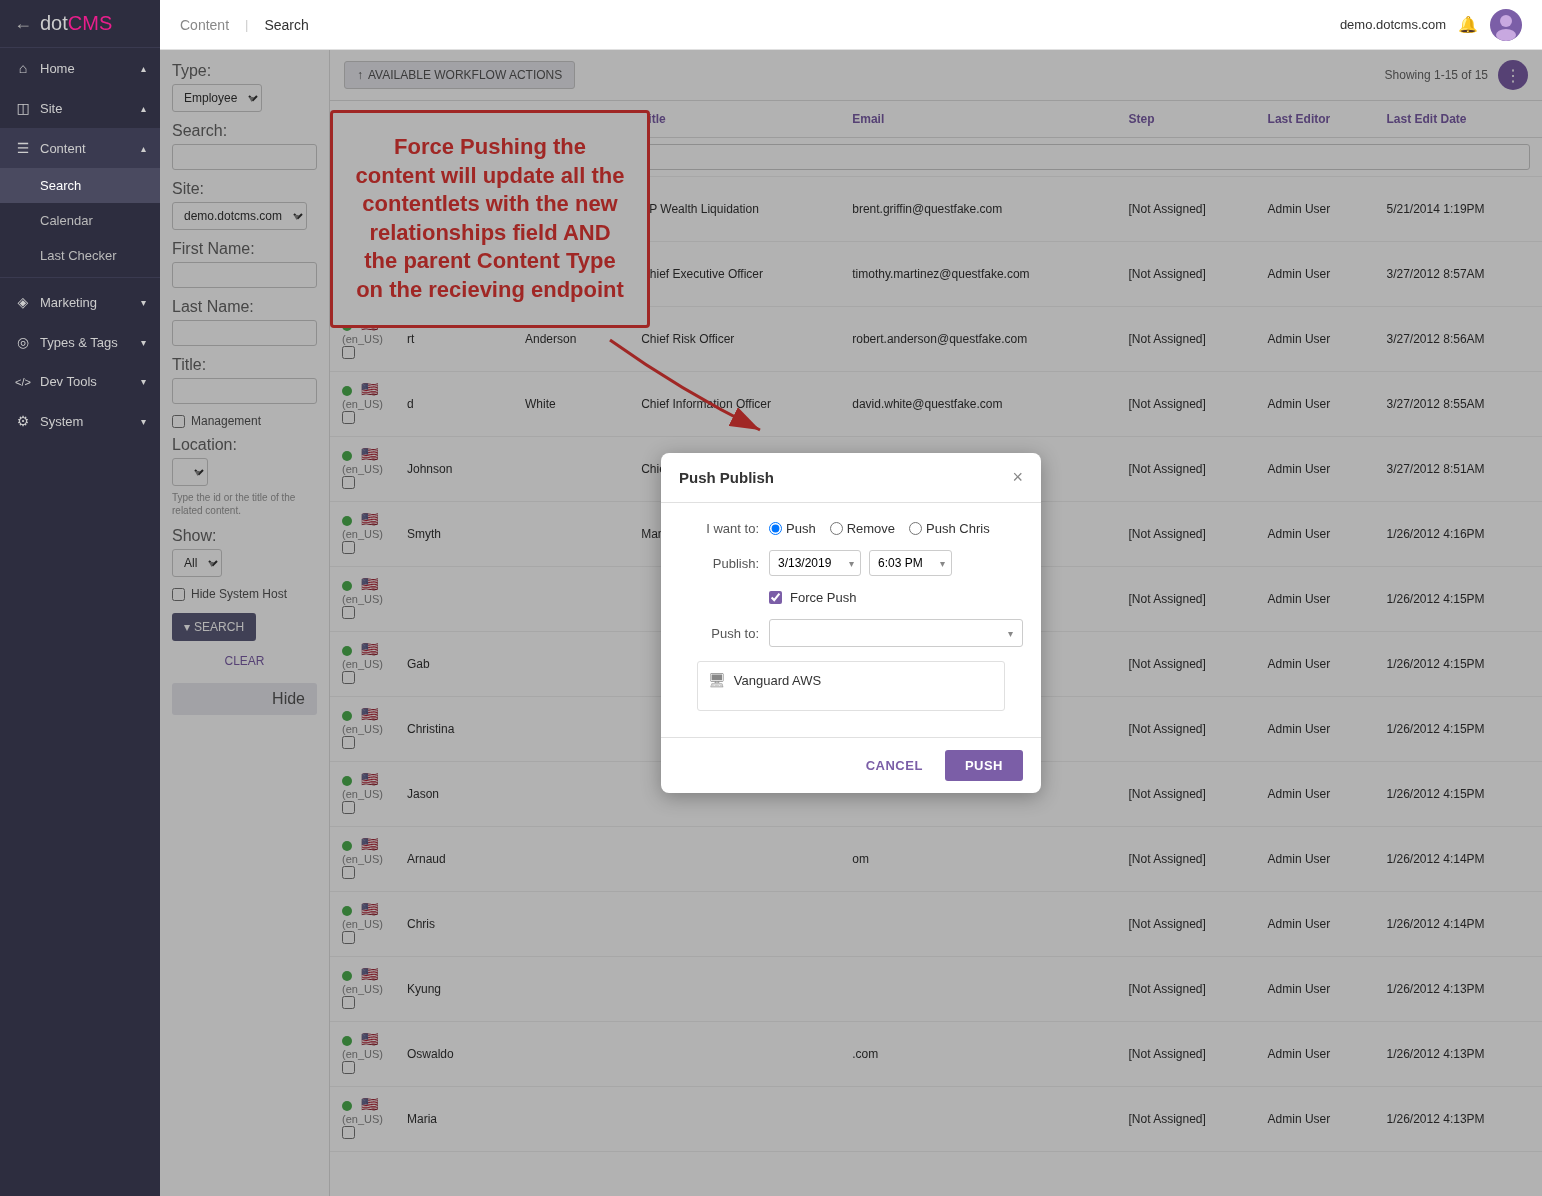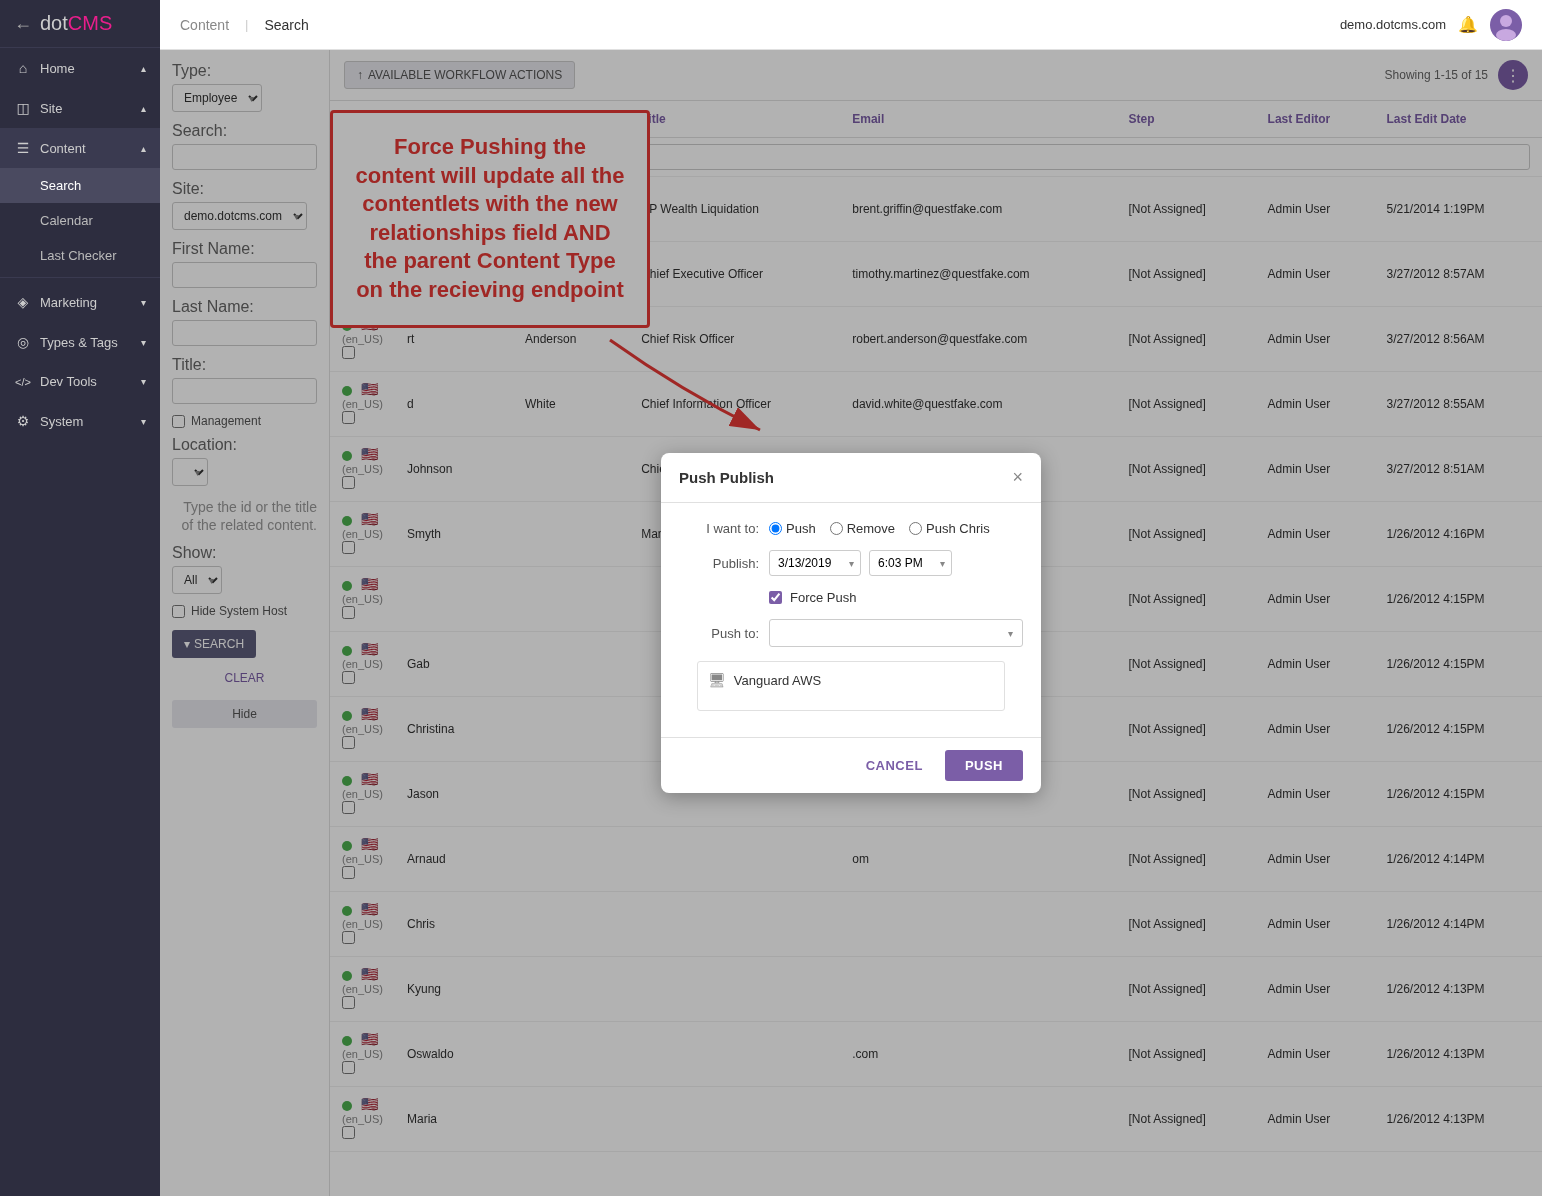--- a/index.html
+++ b/index.html
@@ -37,22 +37,22 @@
     
     .filter-panel { width: 170px; min-width: 170px; background: white; border-right: 1px solid #e0e0e0; padding: 12px; overflow-y: auto; }
     .filter-label { font-size: 16px; color: #666; margin-bottom: 4px; }
     .filter-input { width: 100%; border: 1px solid #ccc; border-radius: 3px; padding: 5px 7px; font-size: 12px; color: #333; }
     .filter-select { width: 100%; border: 1px solid #ccc; border-radius: 3px; padding: 5px 7px; font-size: 12px; color: #333; background: white; cursor: pointer; }
     .filter-row { margin-bottom: 10px; }
     .filter-checkbox-row { display: flex; align-items: center; gap: 6px; margin-bottom: 8px; font-size: 12px; color: #555; }
     .filter-btn-row { display: flex; gap: 6px; margin-top: 12px; }
     .btn-search { background: #5c5c7a; color: white; border: none; border-radius: 3px; padding: 7px 12px; font-size: 12px; cursor: pointer; display: flex; align-items: center; gap: 4px; }
     .btn-clear { color: #7b5ea7; background: none; border: none; font-size: 12px; cursor: pointer; padding: 7px 0; }
-    .btn-hide { background: #e8e8ee; color: #555; border: none; border-radius: 3px; padding: 7px 12px; font-size: 12px; cursor: pointer; width: 100%; margin-top: 8px; }
-    .filter-location-hint { font-size: 14px; color: #999; margin-top: 12px; line-height: 1.3; text-align: right; }
+    .btn-hide { background: #e8e8ee; color: #555; border: none; border-radius: 3px; padding: 7px 12px; font-size: 16px; cursor: pointer; width: 100%; margin-top: 8px; text-align: right; }
+    .filter-location-hint { font-size: 10px; color: #999; margin-top: 5px; line-height: 1.3; }
 
     
     .table-area { flex: 1; overflow: auto; padding: 0; background: white; position: relative; }
 
     
     .table-toolbar { display: flex; align-items: center; padding: 10px 14px; border-bottom: 1px solid #e0e0e0; gap: 10px; background: white; }
     .type-select-wrap { position: relative; display: inline-block; }
     .type-select-wrap::after { content: '▾'; position: absolute; right: 8px; top: 50%; transform: translateY(-50%); color: #888; pointer-events: none; font-size: 10px; }
     .workflow-btn { background: #e8e8ee; color: #555; border: 1px solid #ccc; border-radius: 3px; padding: 6px 12px; font-size: 12px; cursor: pointer; display: flex; align-items: center; gap: 5px; }
     .showing-text { margin-left: auto; font-size: 12px; color: #666; }

